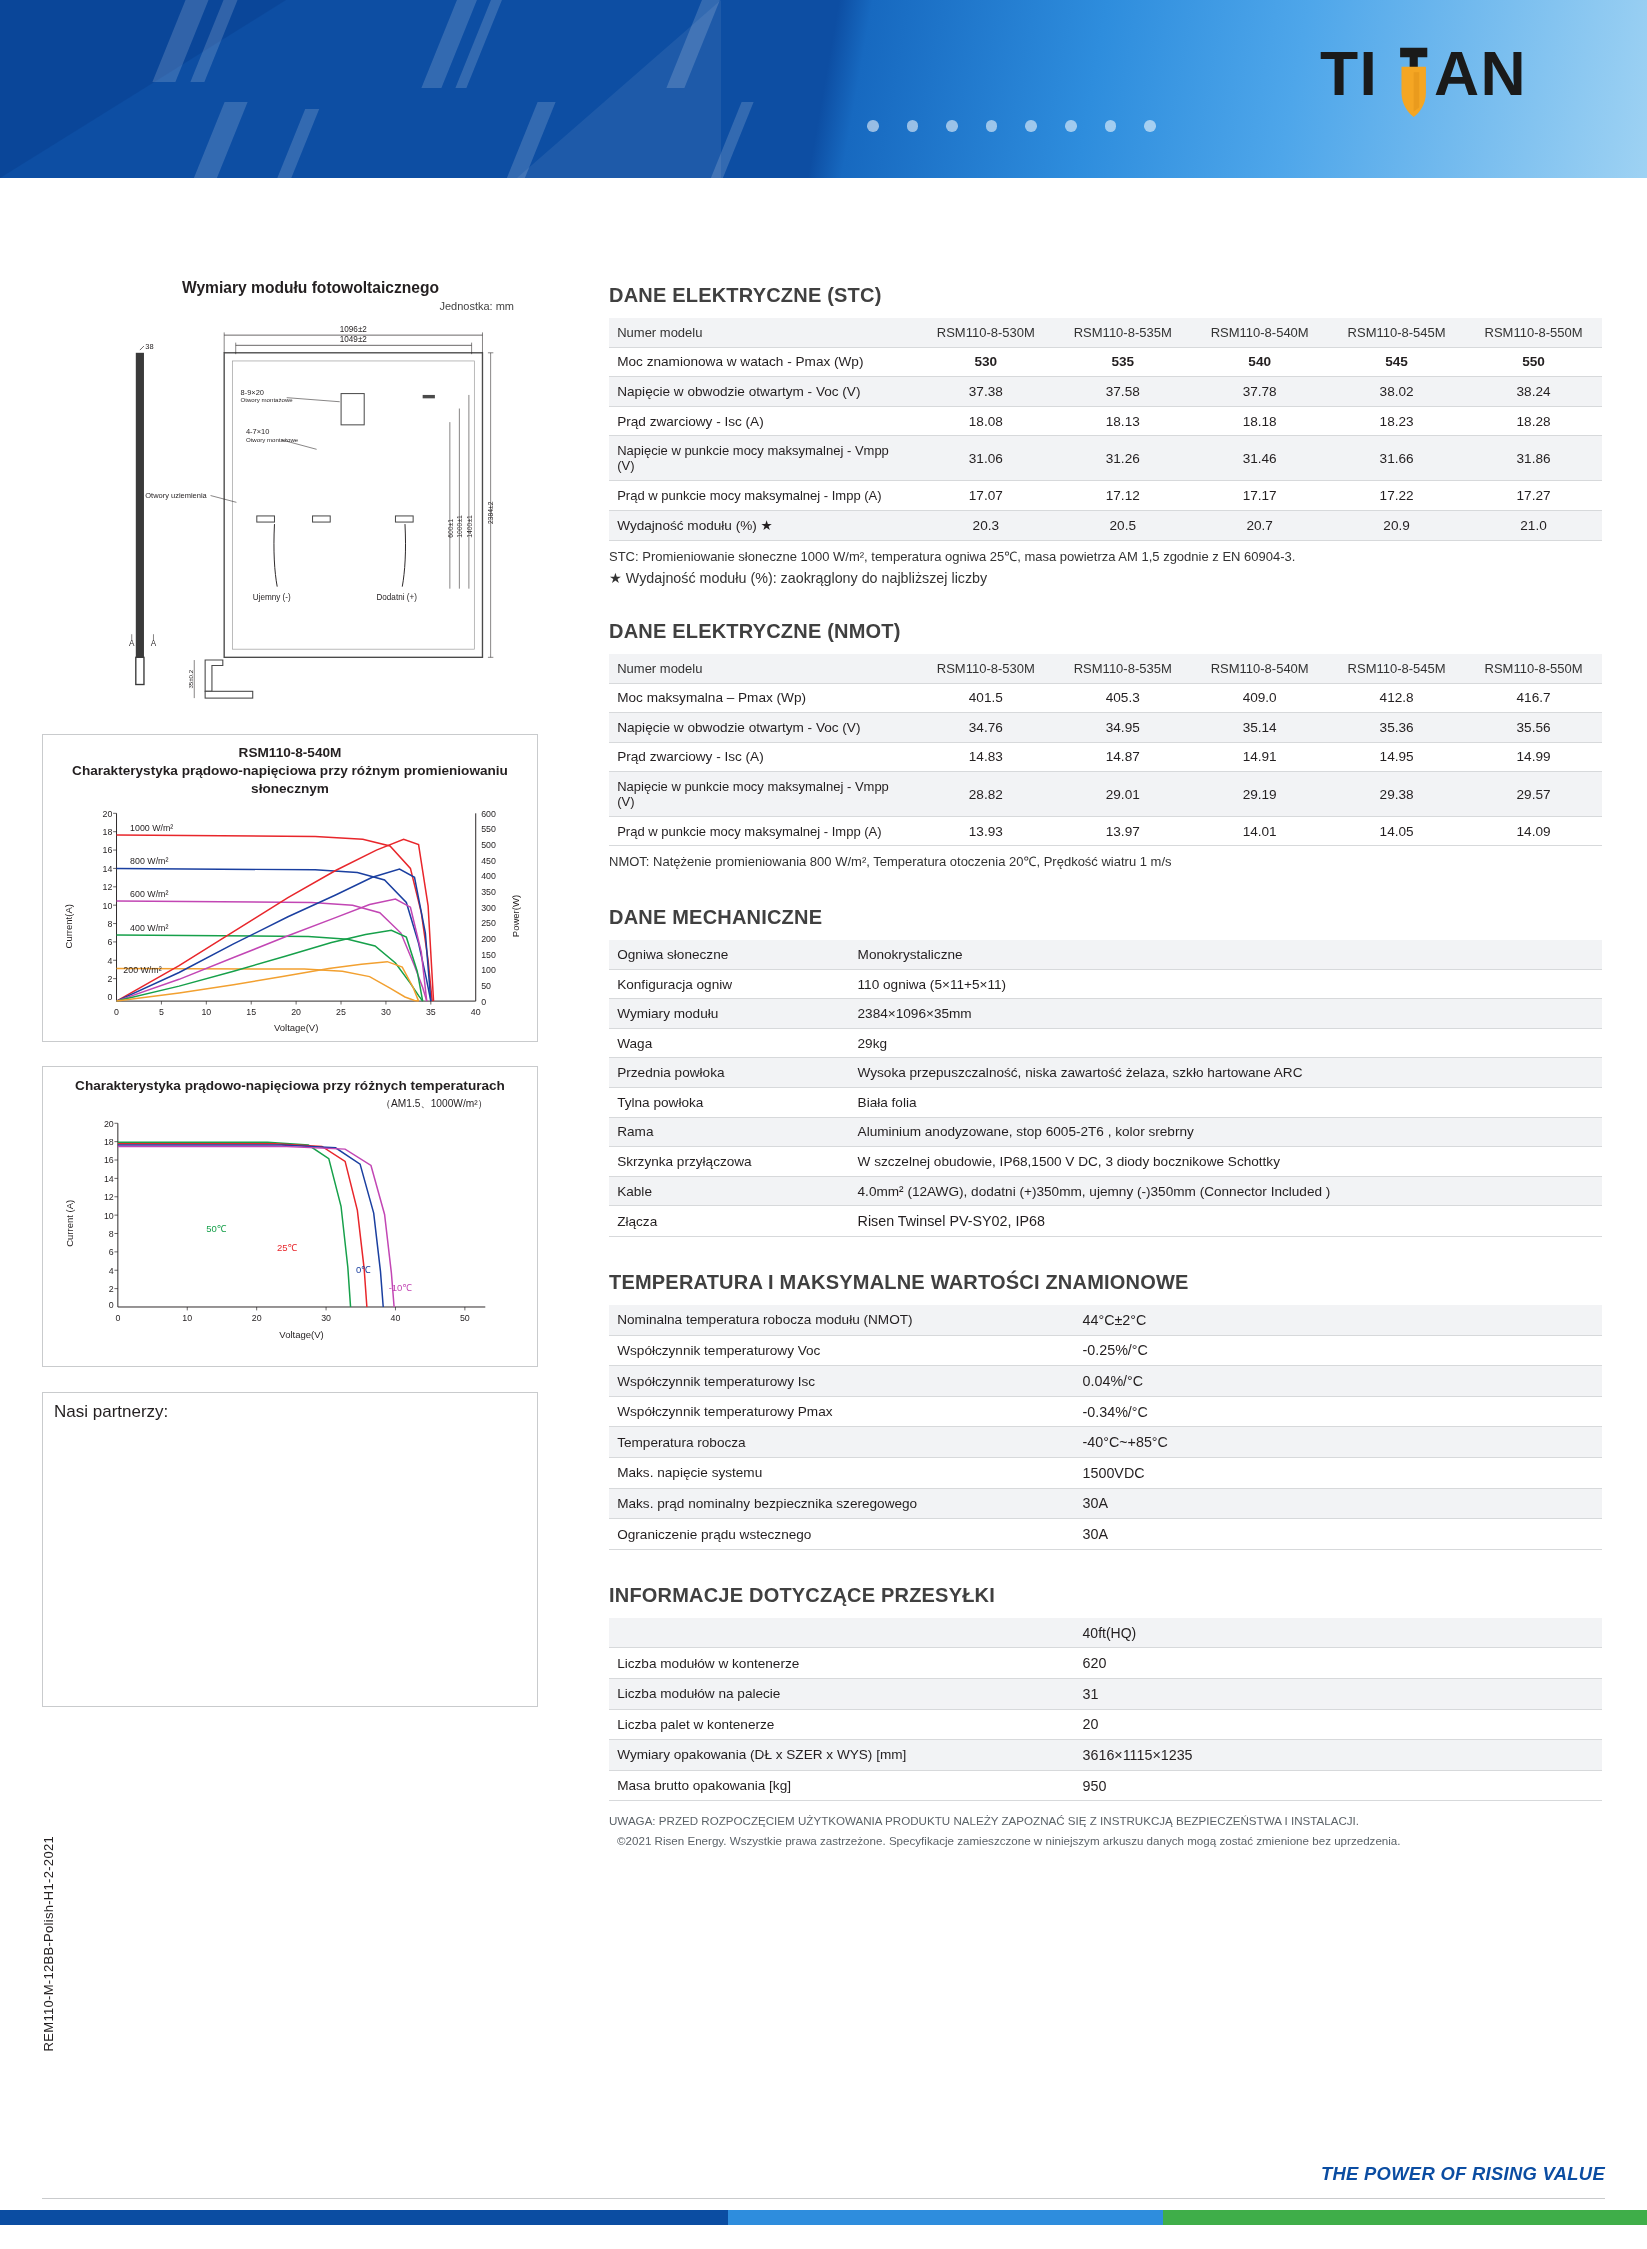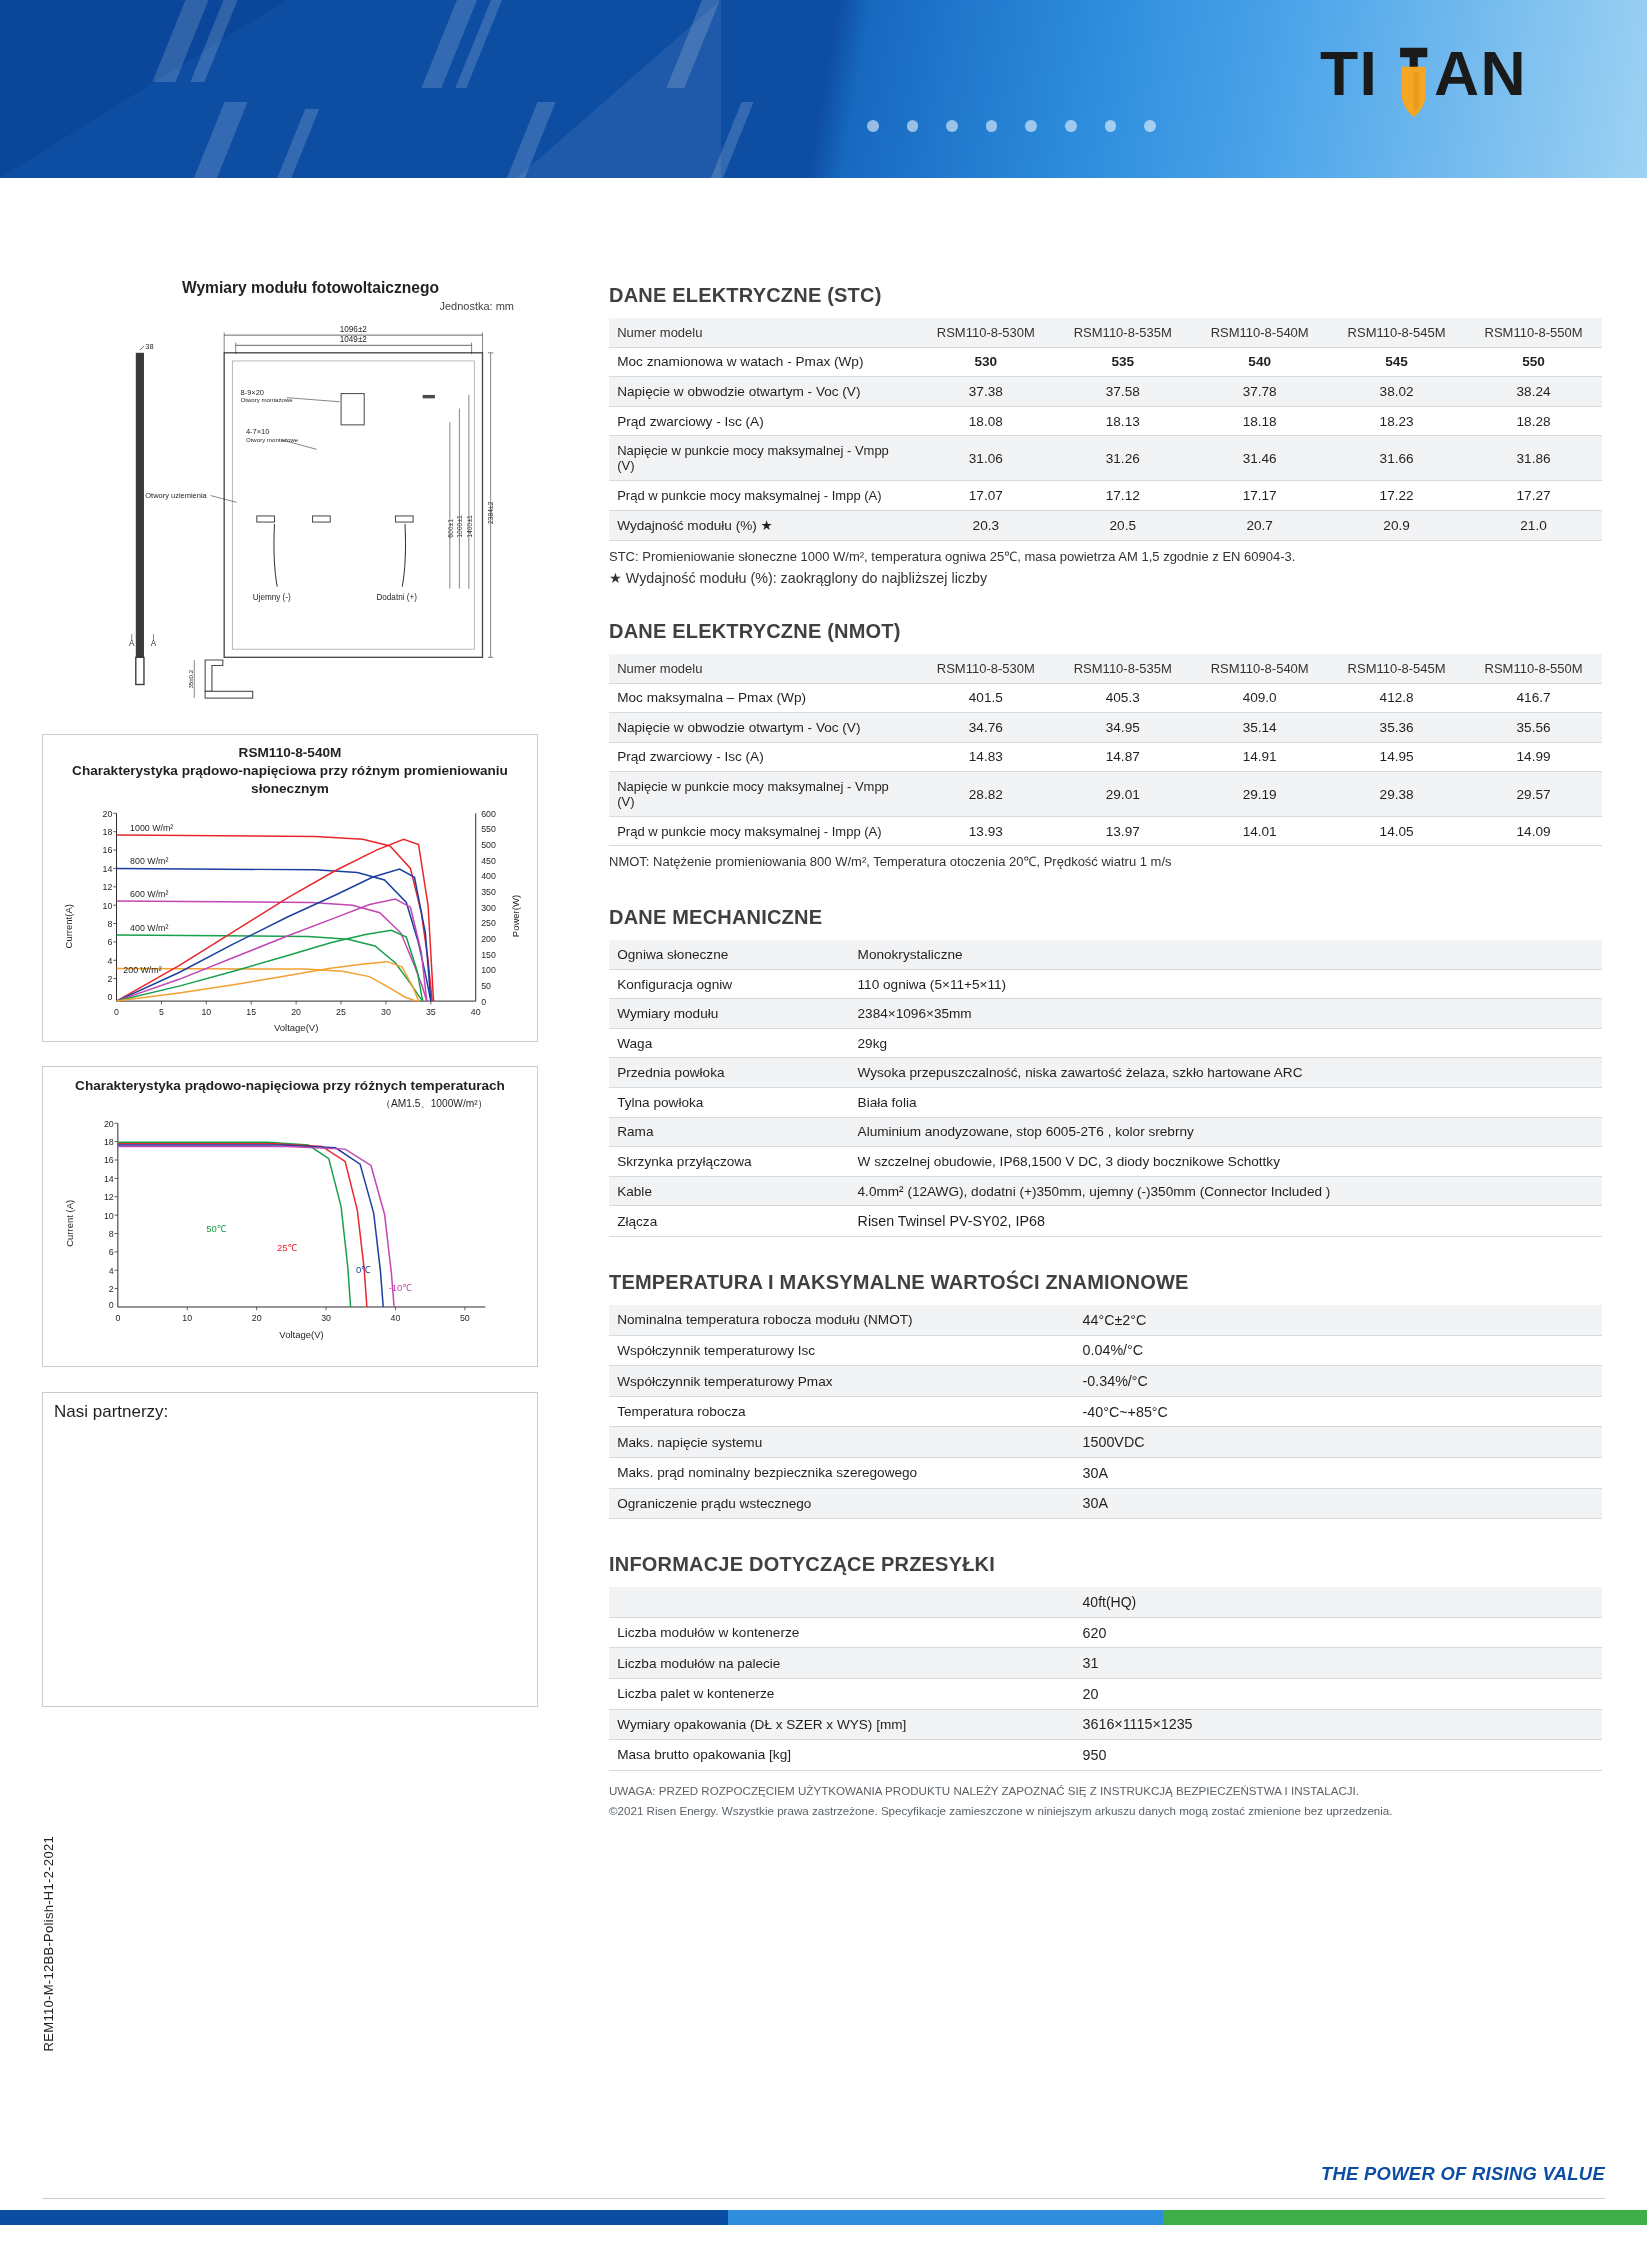--- a/index.html
+++ b/index.html
@@ -541,20 +541,24 @@
     </table>
 
   <div class="sec-title" style="margin-top:34px;">TEMPERATURA I MAKSYMALNE WARTOŚCI ZNAMIONOWE</div>
   <table class="tbl" style="margin-top:11px;">
     <tbody>
         <tr>
           <td style="width:449px;">Nominalna temperatura robocza modułu (NMOT)</td>
           <td style="font-size:14.3px;">44°C±2°C</td>
         </tr>
     <tr>
+          <td>Współczynnik temperaturowy Voc</td>
+          <td style="font-size:14.3px;">-0.25%/°C</td>
+        </tr>
+    <tr>
           <td>Współczynnik temperaturowy Isc</td>
           <td style="font-size:14.3px;">0.04%/°C</td>
         </tr>
     <tr>
           <td>Współczynnik temperaturowy Pmax</td>
           <td style="font-size:14.3px;">-0.34%/°C</td>
         </tr>
     <tr>
           <td>Temperatura robocza</td>
           <td style="font-size:14.3px;">-40°C~+85°C</td>
@@ -598,21 +602,21 @@
           <td style="font-size:14.3px;">3616×1115×1235</td>
         </tr>
     <tr>
           <td>Masa brutto opakowania [kg]</td>
           <td style="font-size:14.3px;">950</td>
         </tr>
   </tbody>
     </table>
 
   <div class="footer-note">UWAGA: PRZED ROZPOCZĘCIEM UŻYTKOWANIA PRODUKTU NALEŻY ZAPOZNAĆ SIĘ Z INSTRUKCJĄ BEZPIECZEŃSTWA I INSTALACJI.</div>
-  <div class="footer-note" style="margin-top:1.4px;">©2021 Risen Energy. Wszystkie prawa zastrzeżone. Specyfikacje zamieszczone w niniejszym arkuszu danych mogą zostać zmienione bez uprzedzenia.</div>
+  <div class="footer-note" style="margin-top:1.4px;margin-left:8px;">©2021 Risen Energy. Wszystkie prawa zastrzeżone. Specyfikacje zamieszczone w niniejszym arkuszu danych mogą zostać zmienione bez uprzedzenia.</div>
 </div>
 
 <div class="footline"></div>
 <div class="tagline">THE POWER OF RISING VALUE</div>
 
 <div class="footbar">
   <i style="width:728px;background:#0b4da2;"></i>
   <i style="width:435px;background:#2e8ddd;"></i>
   <i style="width:484px;background:#3fae49;"></i>
 </div>

